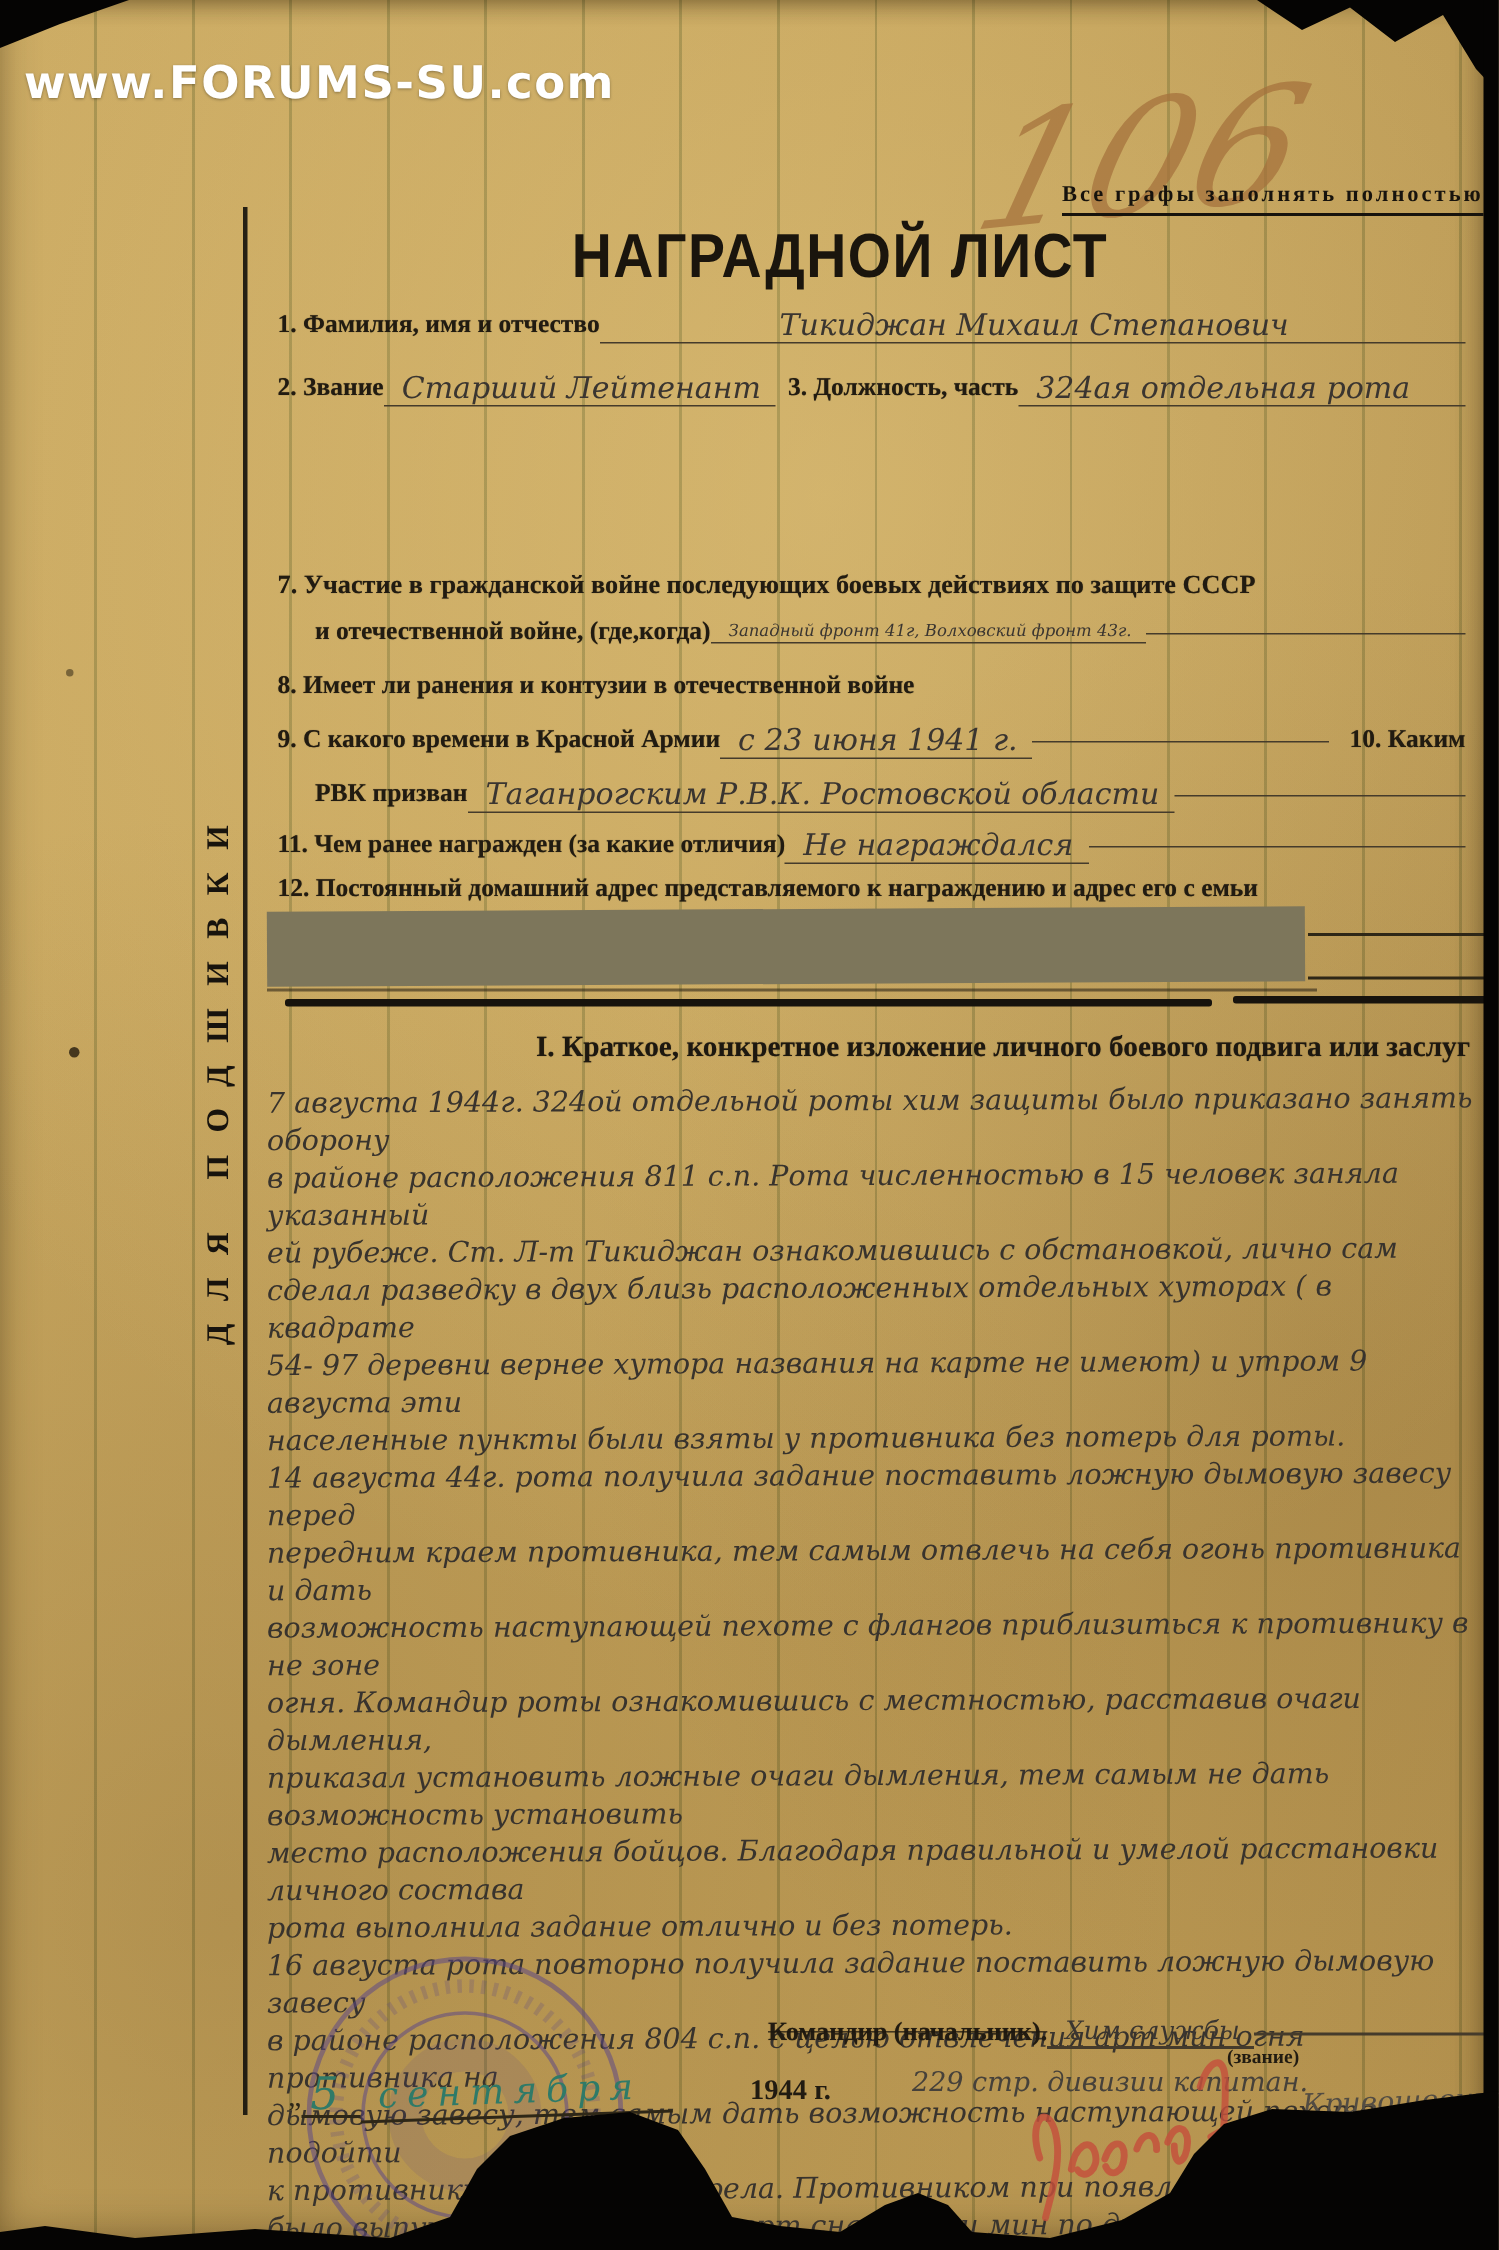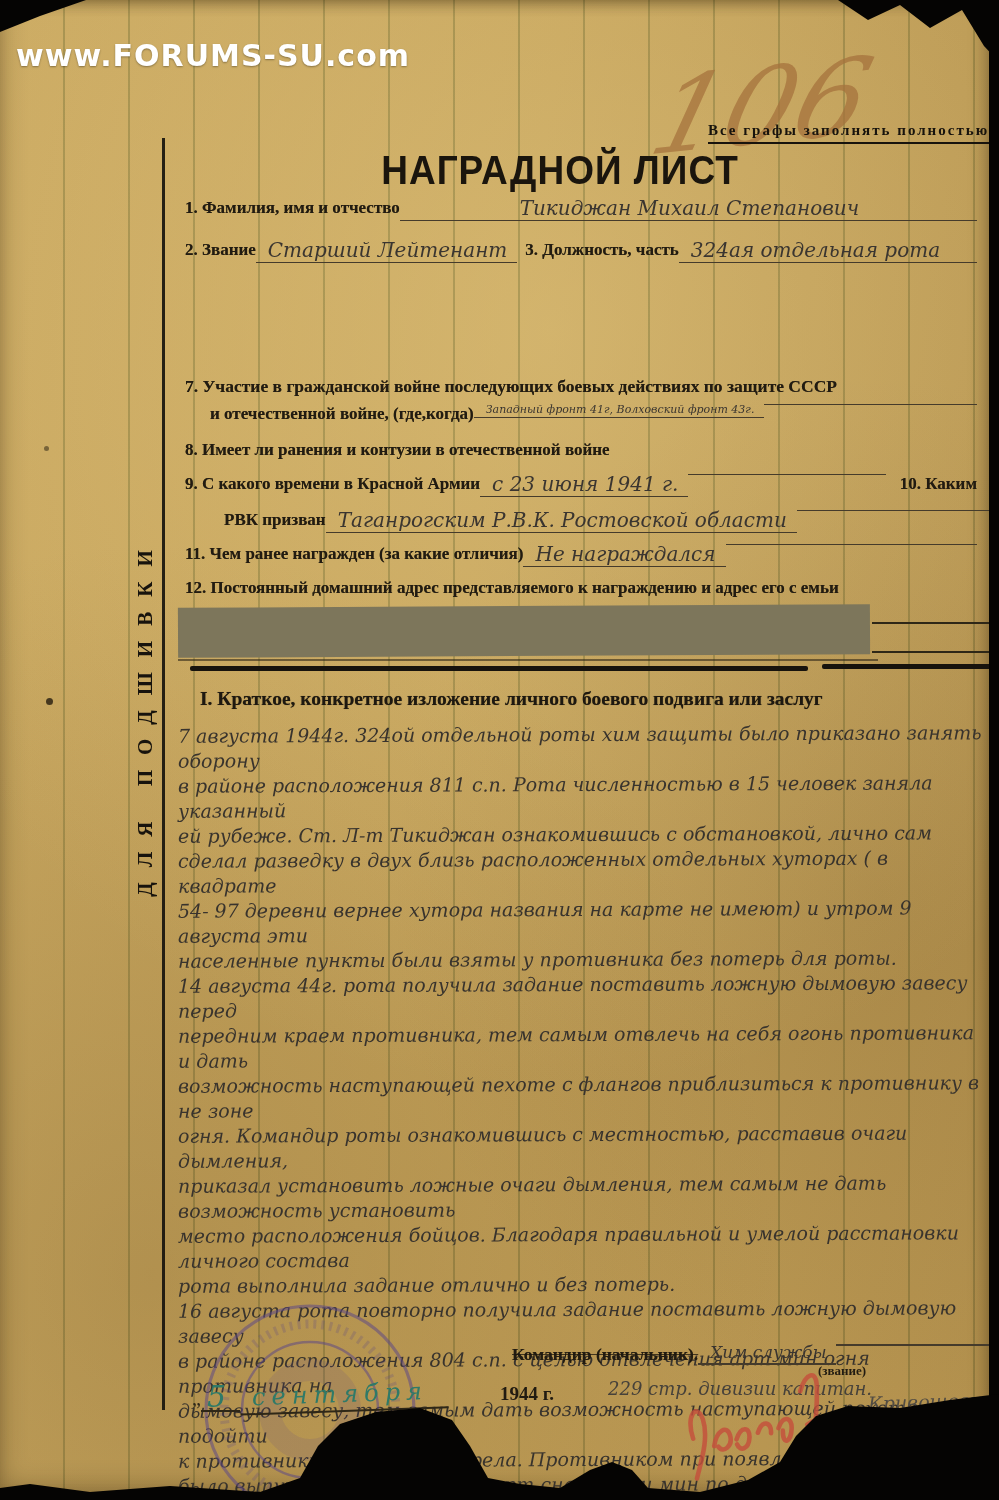--- a/index.html
+++ b/index.html
@@ -22,31 +22,31 @@
       font-weight:400;line-height:1;}
   .topnote{position:absolute;left:668px;top:122px;font-family:"Liberation Serif",serif;font-weight:700;
       font-size:15px;color:#17130d;letter-spacing:2px;border-bottom:2.4px solid #17130d;padding-bottom:3px;white-space:nowrap;margin-left:40px;}
   .title{position:absolute;left:330px;top:150px;width:460px;text-align:center;
       font-family:"Liberation Sans",sans-serif;font-weight:700;font-size:37px;color:#1a150d;
       letter-spacing:1px;transform:scaleY(1.12);}
   .vline{position:absolute;left:162px;top:138px;width:3.4px;height:1272px;background:#17130d;opacity:.92;}
   .marginnote{position:absolute;left:-78px;top:702px;width:450px;height:28px;text-align:center;
       transform:rotate(-90deg);font-family:"Liberation Serif",serif;font-weight:700;font-size:21px;
       letter-spacing:15px;color:#17130d;white-space:nowrap;}
-  .row{position:absolute;display:flex;align-items:flex-start;white-space:nowrap;}
+  .row{position:absolute;display:flex;align-items:center;white-space:nowrap;}
   .lbl{font-family:"Liberation Serif",serif;font-weight:700;font-size:17px;color:#211b11;
       text-shadow:0 0 .6px rgba(20,15,5,.55);padding-bottom:3px;}
   .hw{font-family:"DejaVu Serif",serif;font-style:italic;font-size:20px;line-height:1.05;color:#3a3530;
       border-bottom:1.7px solid #453b2b;padding:0 10px 1px 12px;}
   .hw.teal{color:#45604f;}
   .fill{flex:1;border-bottom:1.7px solid #453b2b;}
   .redact{position:absolute;left:178px;top:606px;width:692px;height:50px;background:#7d765b;transform:rotate(-.3deg);}
   .shortline{position:absolute;height:2px;background:#2e2717;}
   .divider{position:absolute;height:5px;background:#17130d;border-radius:2px;}
-  .sechead{position:absolute;left:200px;top:688px;width:780px;text-align:left;
+  .sechead{position:absolute;left:200px;top:688px;width:780px;text-align:right;
       font-family:"Liberation Serif",serif;font-weight:700;font-size:19.5px;color:#1d1810;
       text-shadow:0 0 .7px rgba(20,15,5,.6);}
   .body{position:absolute;left:178px;top:722px;width:812px;}
   .hw-line{font-family:"DejaVu Serif",serif;font-style:italic;font-size:19px;line-height:25px;
       color:#38332d;transform:rotate(-.25deg);}
   .sig-commander{position:absolute;left:512px;top:1344px;width:478px;}
   .sig-unitrank{position:absolute;left:608px;top:1378px;font-family:"DejaVu Serif",serif;font-style:italic;
       font-size:18px;color:#46413a;}
   .rank-note{position:absolute;left:818px;top:1363px;font-family:"Liberation Serif",serif;font-weight:700;
       font-size:13px;color:#211b11;}
@@ -111,21 +111,21 @@
       <span class="lbl">8. Имеет ли ранения и контузии в отечественной войне</span>
     </div>
 
     <div class="row" style="left:185px;top:474px;width:792px;height:40px">
       <span class="lbl">9. С какого времени в Красной Армии</span>
       <span class="hw">с 23 июня 1941 г.</span>
       <span class="fill"></span>
       <span class="lbl" style="padding-left:14px">10. Каким</span>
     </div>
 
-    <div class="row" style="left:224px;top:510px;width:767px;height:40px">
+    <div class="row" style="left:210px;top:510px;width:767px;height:40px">
       <span class="lbl">РВК призван</span>
       <span class="hw">Таганрогским Р.В.К. Ростовской области</span>
       <span class="fill"></span>
     </div>
 
     <div class="row" style="left:185px;top:544px;width:792px;height:40px">
       <span class="lbl">11. Чем ранее награжден (за какие отличия)</span>
       <span class="hw">Не награждался</span>
       <span class="fill"></span>
     </div>

